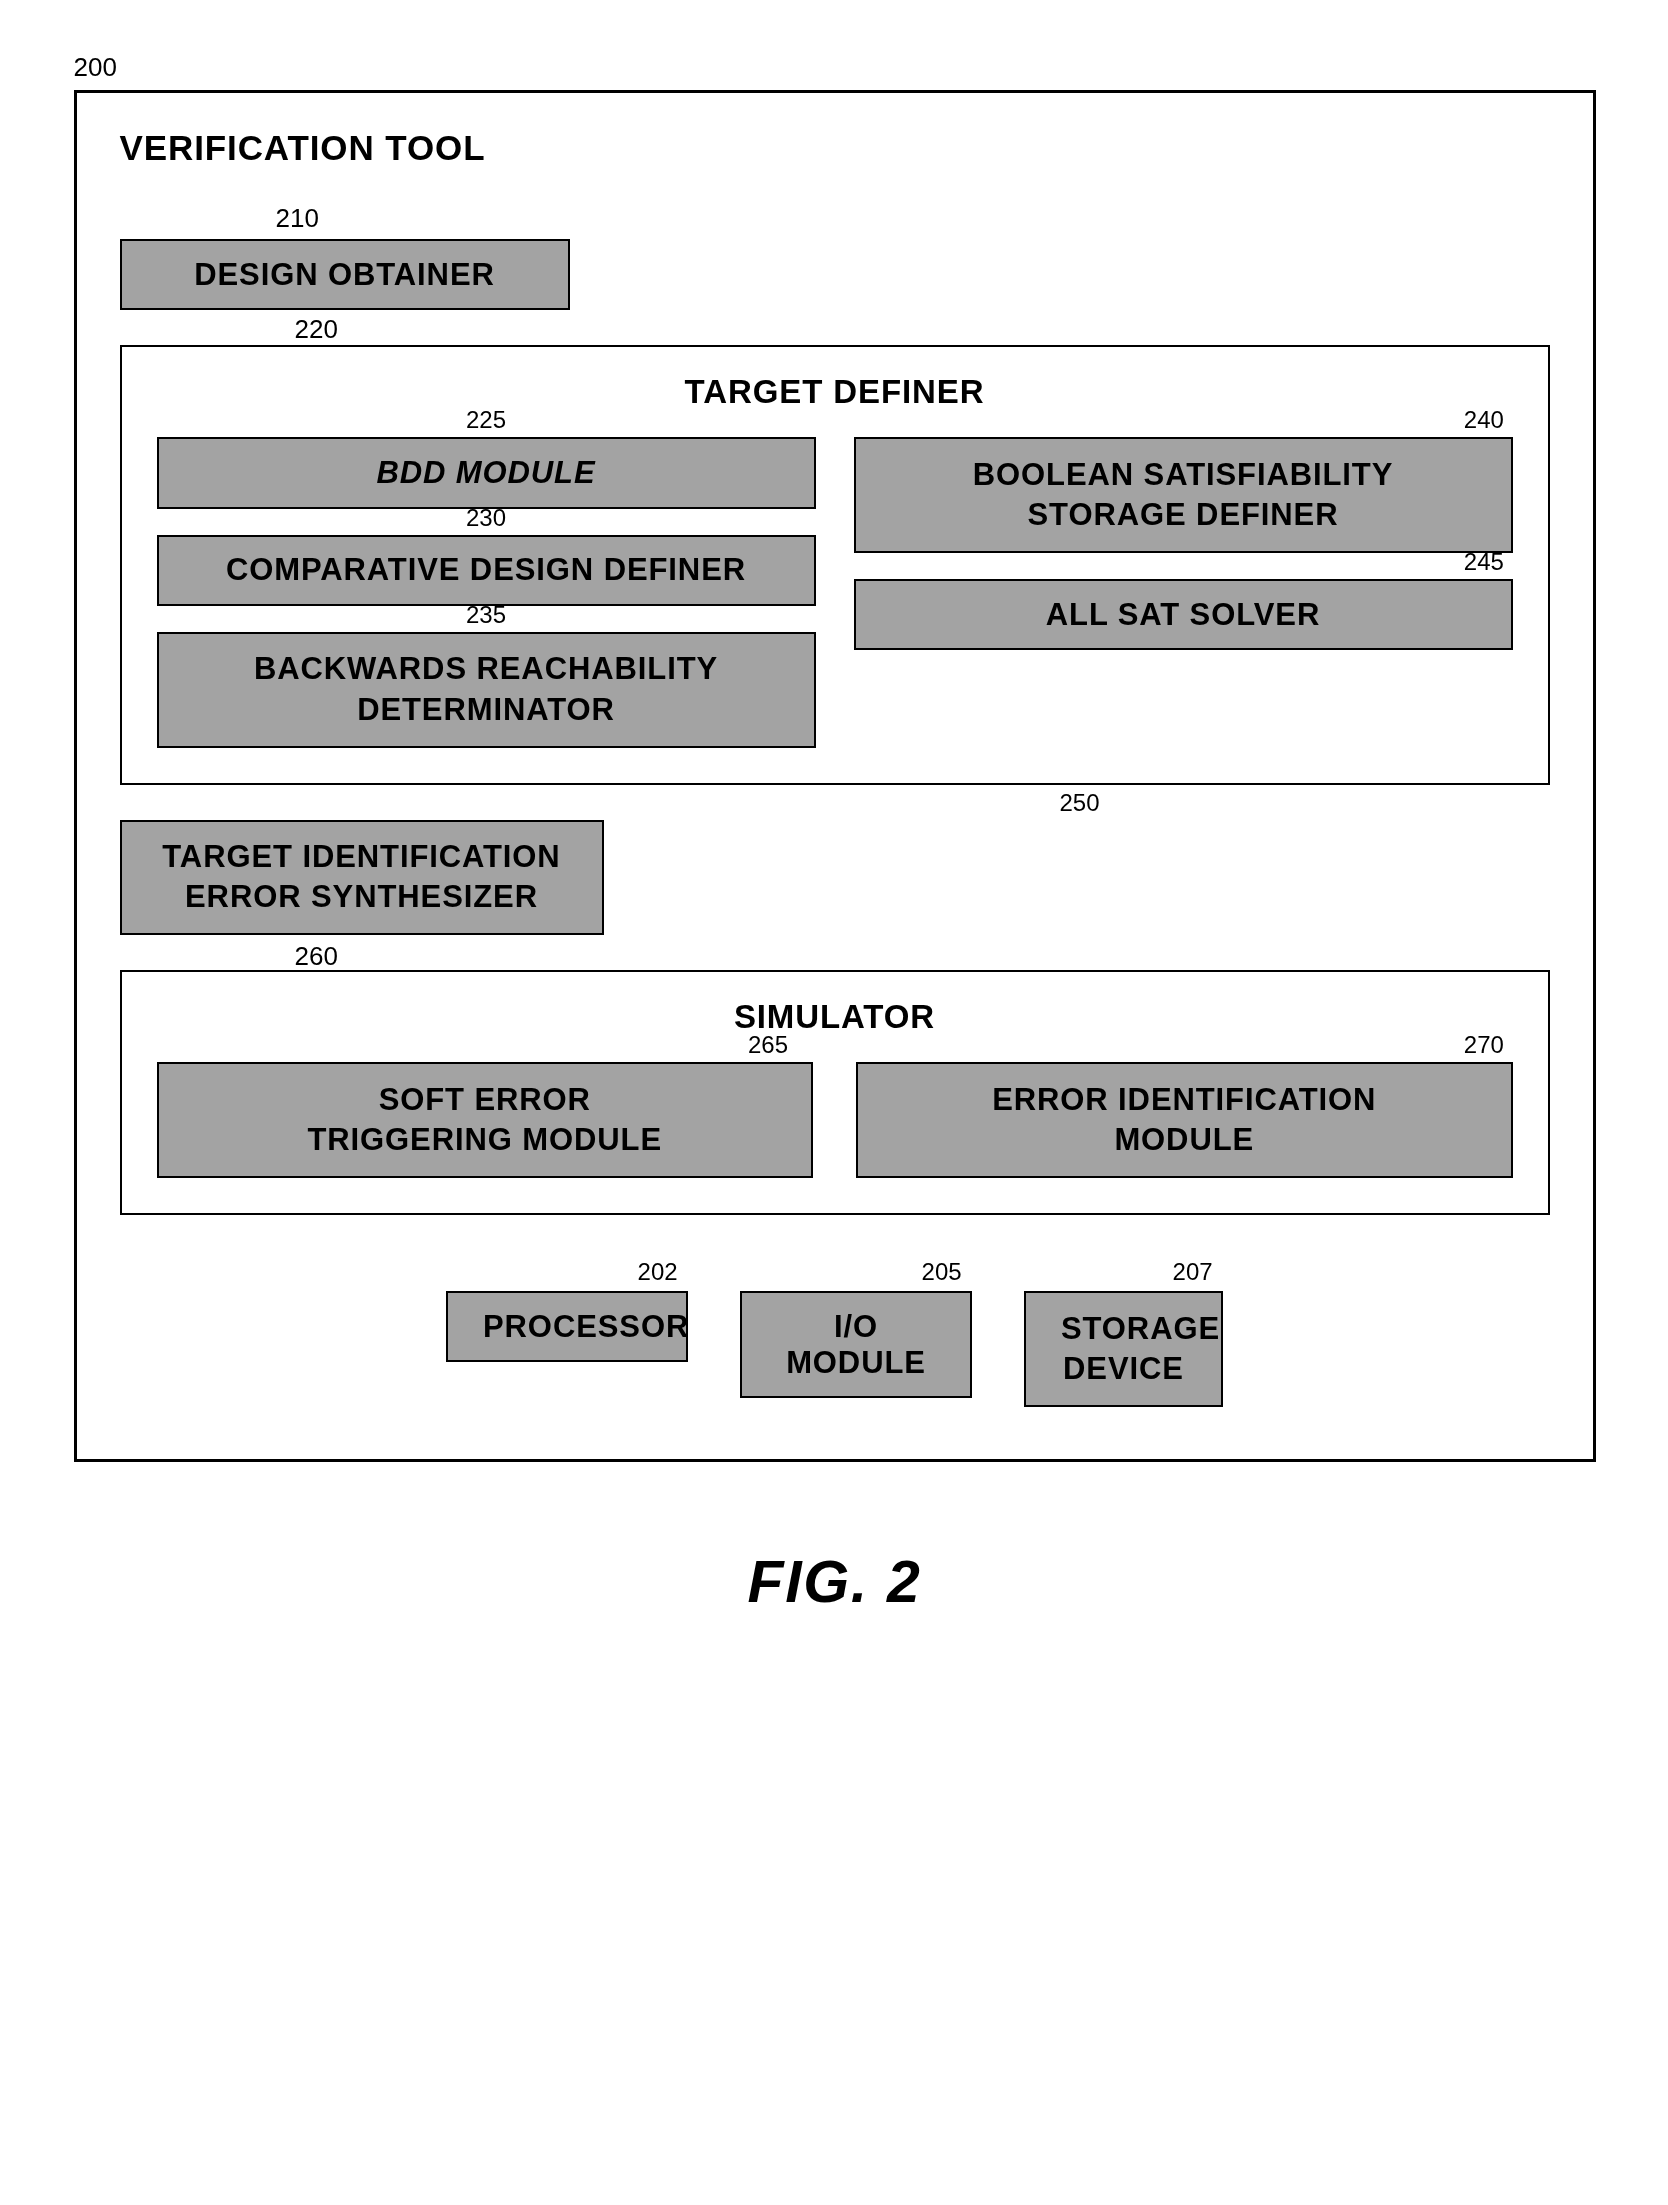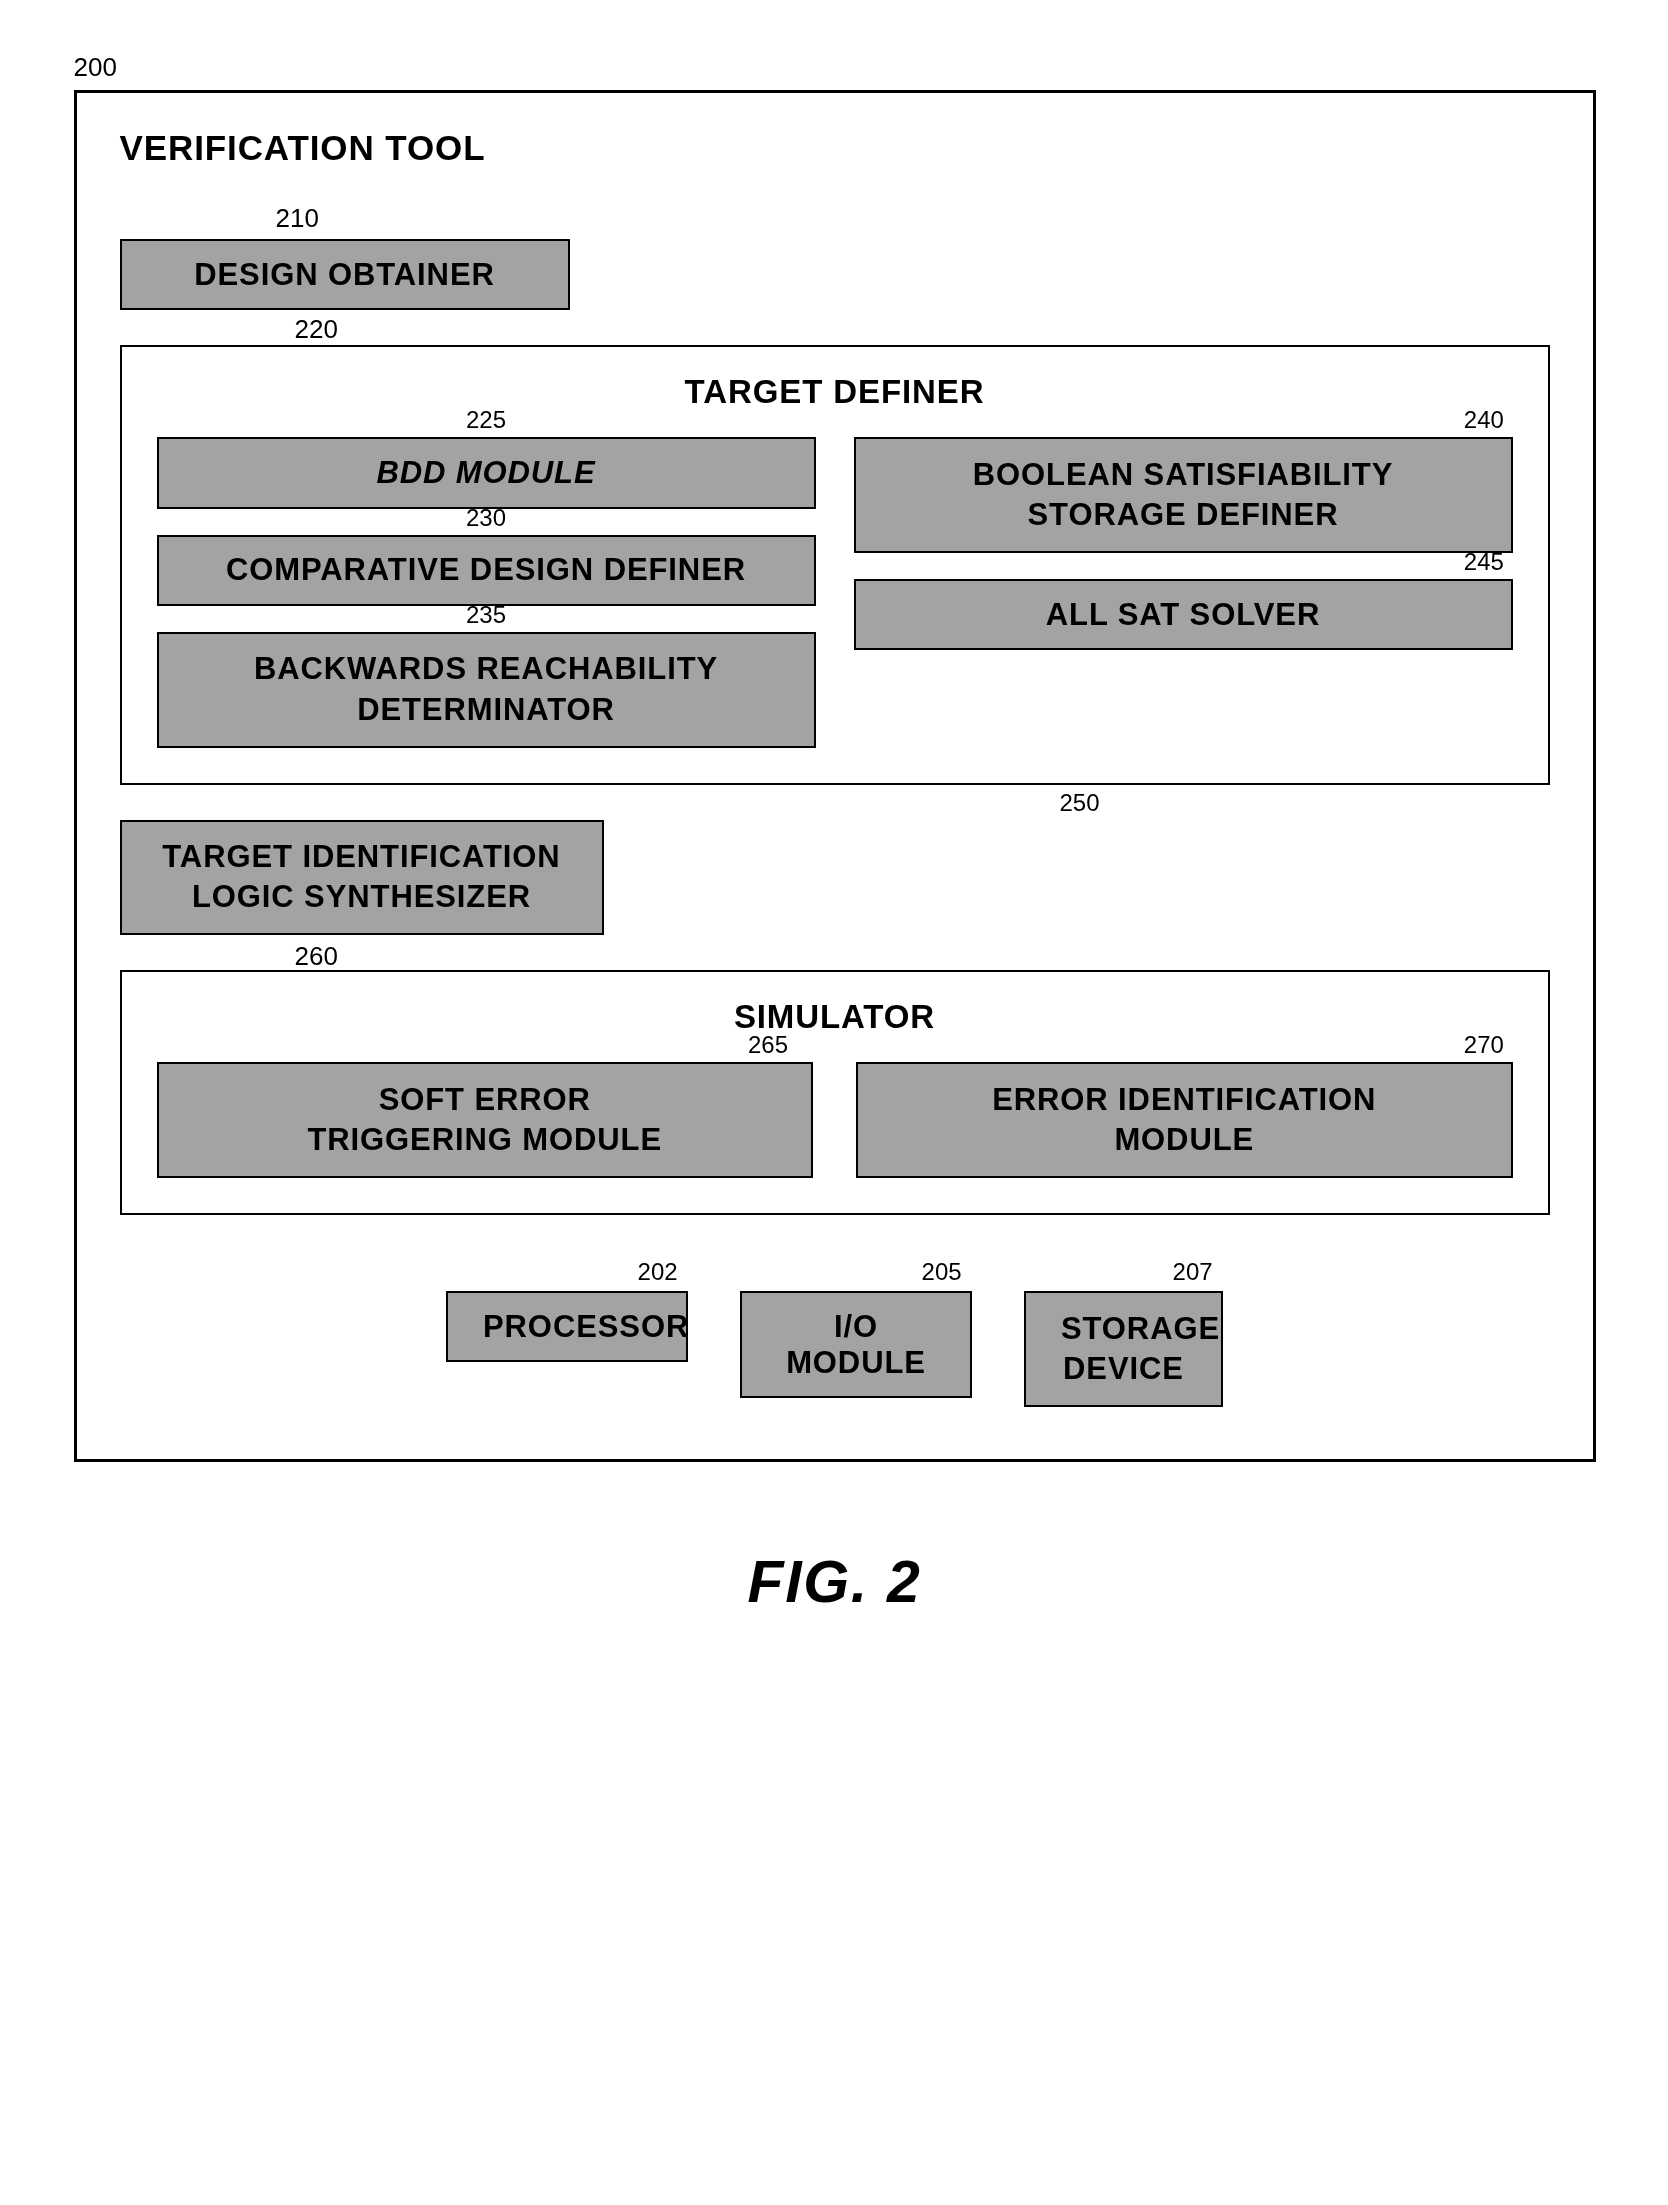--- a/index.html
+++ b/index.html
@@ -290,21 +290,21 @@
 
         </div>
 
       </div>
     </div>
 
     <div class="target-id-wrapper">
       <span style="position:absolute; top:-31px; right:450px; font-size:24px;">250</span>
       <div class="component-box target-id-box box-text-multiline">
         <span>TARGET IDENTIFICATION</span><br>
-        <span>LOGIC SYNTHESIZER</span>
+        <span>ERROR SYNTHESIZER</span>
       </div>
     </div>
 
     <div class="simulator-outer">
       <span style="position:absolute; top:-31px; left:173px; font-size:26px;">260</span>
 
       <div class="simulator-label">SIMULATOR</div>
 
       <div class="simulator-grid">
 

